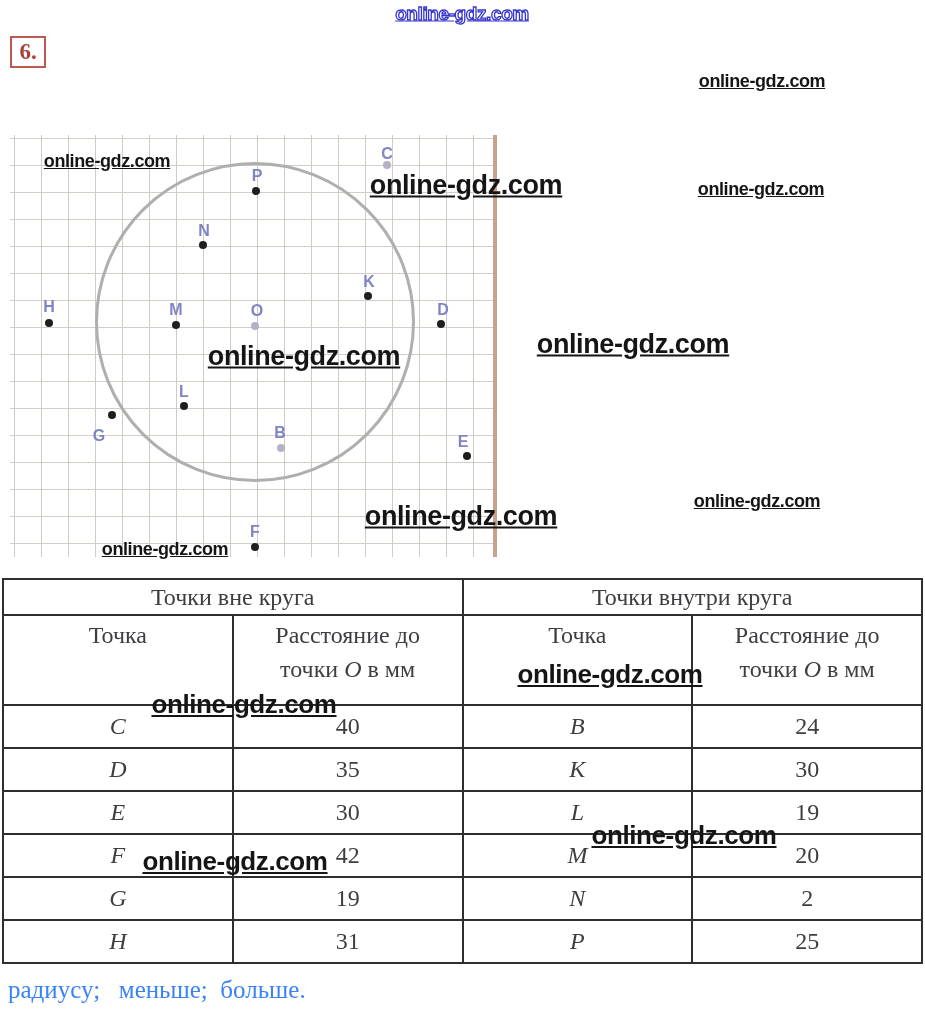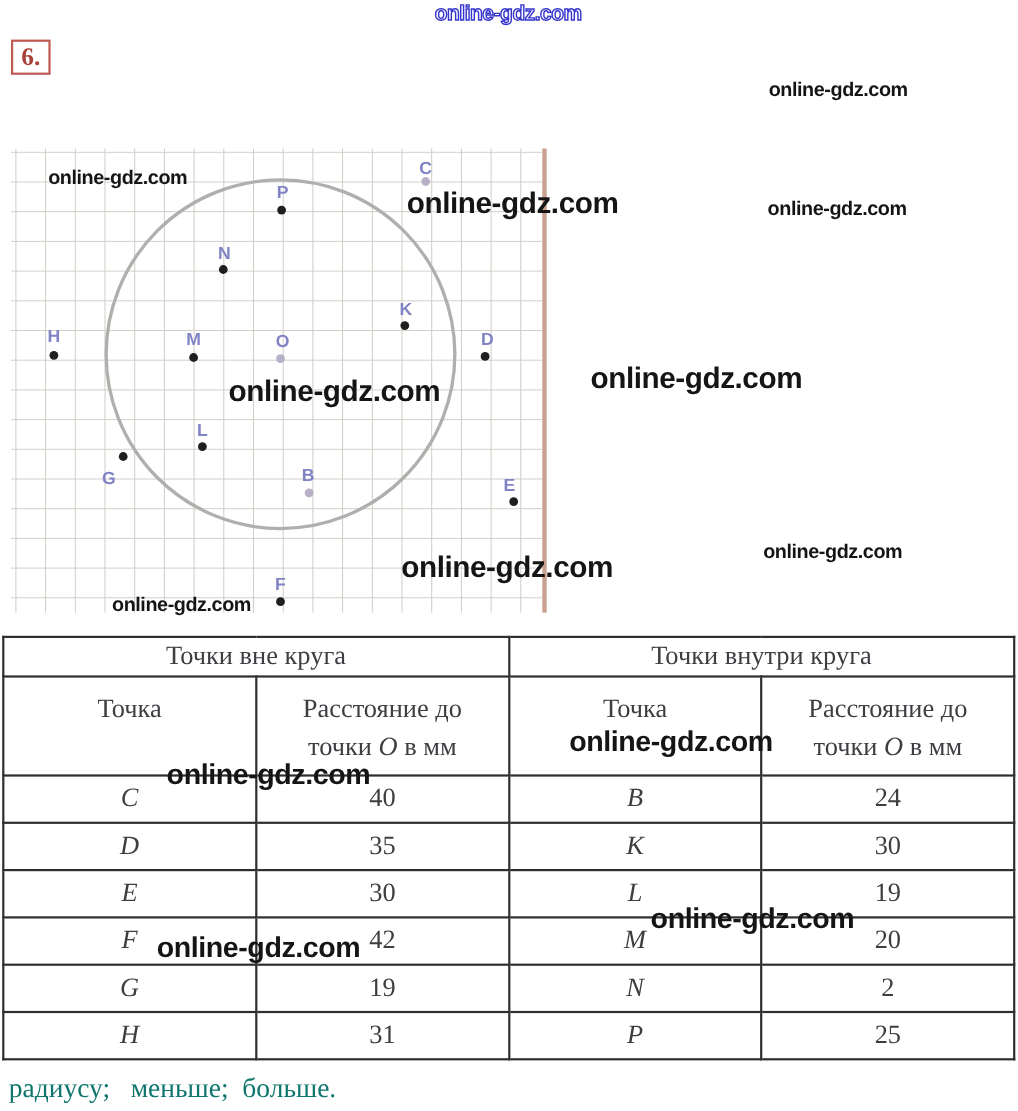--- a/index.html
+++ b/index.html
@@ -43,44 +43,44 @@
   .plabel {
     position:absolute; transform:translate(-50%,-50%); z-index:6;
     font-family:"Liberation Sans", sans-serif; font-weight:700;
     font-size:16px; color:#8184c4; line-height:1;
   }
 
   
   .wm {
     position:absolute; transform:translate(-50%,-50%); white-space:nowrap;
     font-family:"Liberation Sans", sans-serif; font-weight:700;
-    color:#151515; z-index:5; letter-spacing:-0.4px; line-height:1;
+    color:#151515; z-index:5; letter-spacing:-0.4px; line-height:1;text-decoration:underline;
   }
   .wm.outline { color:#ffffff; -webkit-text-stroke:1.3px #3535cd; }
 
   
   #dist-table {
     position:absolute; left:2px; top:578px; width:921px;
     border-collapse:collapse; table-layout:fixed;
     color:#3d3d42; z-index:2;
   }
   #dist-table th, #dist-table td {
     border:2px solid #2e2e2e; text-align:center;
     font-weight:normal; font-size:24px;
   }
   #dist-table col { width:25%; }
   tr.group-row th { height:36px; }
-  tr.sub-row th { height:90px; vertical-align:top; padding-top:12px; line-height:34px; }
+  tr.sub-row th { height:90px; vertical-align:top; padding-top:2px; line-height:34px; }
   tbody td { height:43px; }
   .pt { font-style:italic; }
   .itvar { font-style:italic; }
 
   
   #footer {
-    position:absolute; left:8px; top:976px; font-size:25px; color:#0f766e;
+    position:absolute; left:8px; top:976px; font-size:25px; color:#3b82f6;
   }
 </style>
 </head>
 <body>
 
 <div id="page">
 
   <div id="problem-box">
     <span>6.</span>
   </div>

